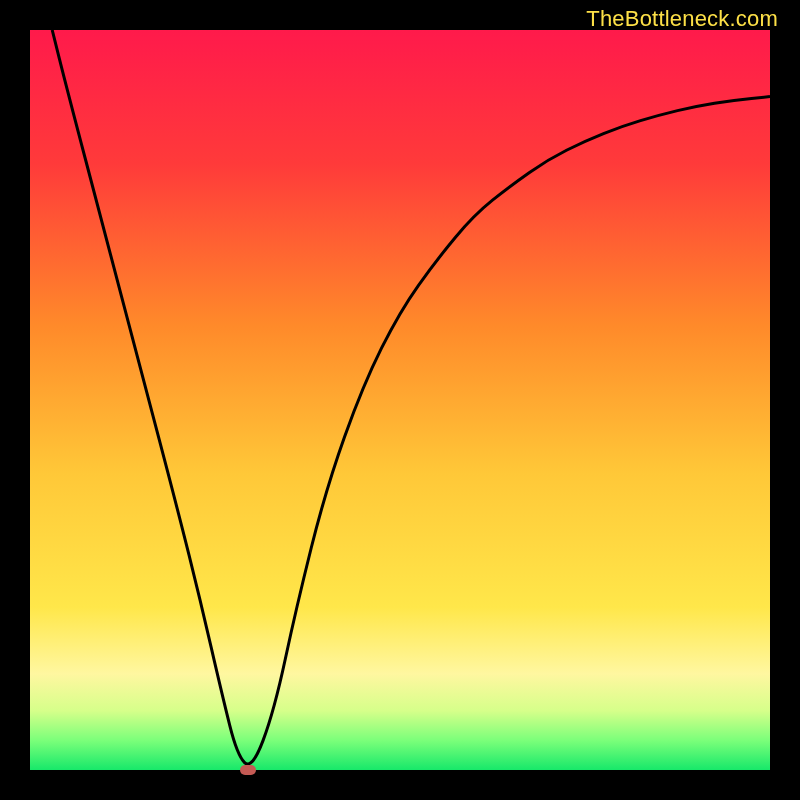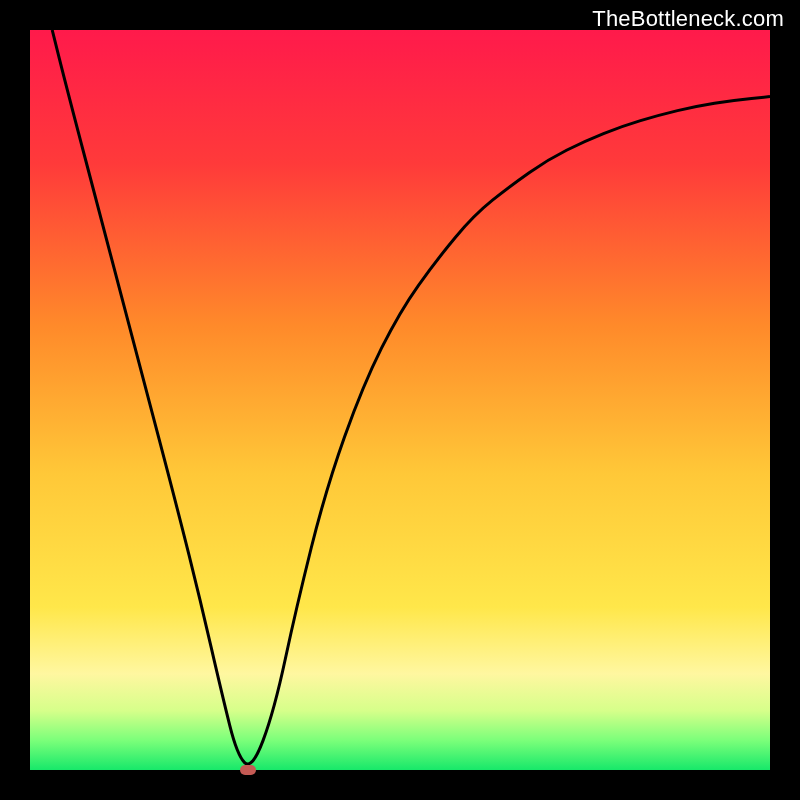--- a/index.html
+++ b/index.html
@@ -26,22 +26,22 @@
     width: 740px;
     height: 740px;
   }
   .gradient {
     position: absolute;
     inset: 0;
   }
   .watermark {
     position: absolute;
     top: 6px;
-    right: 16px;
-    color: #ffffff;
+    right: 22px;
+    color: #fde047;
     font-size: 22px;
     letter-spacing: 0.2px;
     user-select: none;
   }
   svg.curve {
     position: absolute;
     inset: 0;
   }
   .marker {
     position: absolute;

